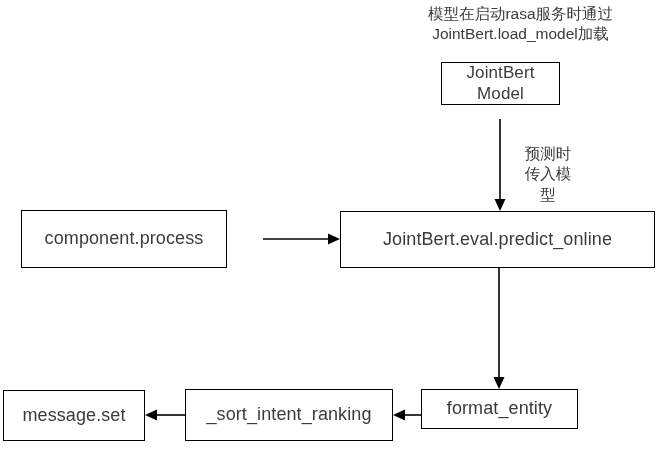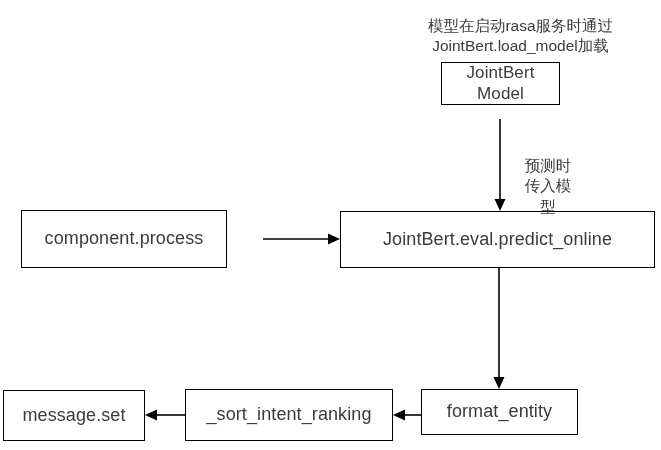--- a/index.html
+++ b/index.html
@@ -29,21 +29,20 @@
     line-height: 1.18;
     white-space: pre-line;
     letter-spacing: 0.1px;
   }
   .annot {
     position: absolute;
     color: #3b3b3b;
     text-align: center;
     line-height: 1.32;
     white-space: pre-line;
-    margin-top: 12px;
   }
   .edge-svg {
     position: absolute;
     left: 0;
     top: 0;
     width: 661px;
     height: 450px;
     overflow: visible;
     pointer-events: none;
   }
@@ -51,21 +50,21 @@
     stroke: #000000;
     stroke-width: 1.6px;
     fill: none;
   }
   .arrowhead { fill: #000000; stroke: none; }
 
   
   #node-model          { left: 441px; top: 62px;  width: 119px; height: 43px; font-size: 17px; }
   #node-predict        { left: 340px; top: 211px; width: 315px; height: 57px; font-size: 18px; }
   #node-component      { left: 21px;  top: 210px; width: 206px; height: 58px; font-size: 18px; }
-  #node-format-entity  { left: 421px; top: 389px; width: 157px; height: 46px; font-size: 18px; }
+  #node-format-entity  { left: 421px; top: 389px; width: 157px; height: 40px; font-size: 18px; }
   #node-sort-intent    { left: 185px; top: 389px; width: 208px; height: 52px; font-size: 18px; }
   #node-message-set    { left: 3px;   top: 390px; width: 142px; height: 51px; font-size: 18px; }
 
   
   #annot-top        { left: 380px; top: 4px;   width: 281px; font-size: 15.5px; }
   #annot-predict    { left: 508px; top: 144px; width: 80px;  font-size: 15.5px; }
   #annot-dicts      { left: 504px; top: 290px; width: 110px; font-size: 15.5px; }
 </style>
 </head>
 <body>

